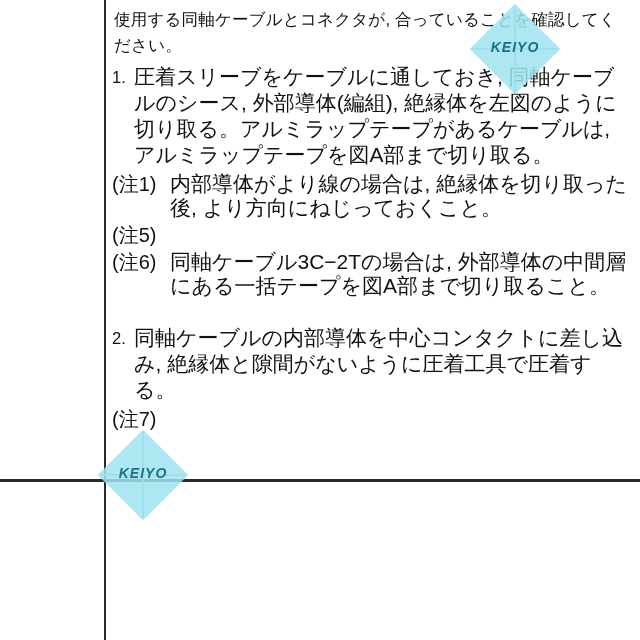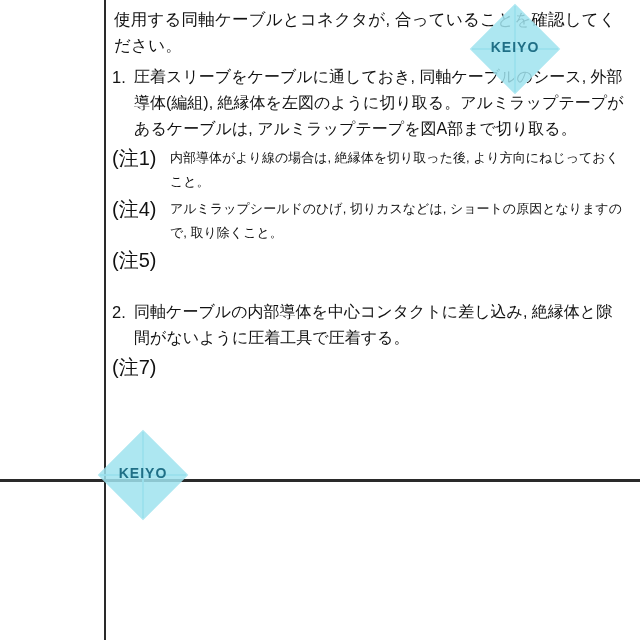--- a/index.html
+++ b/index.html
@@ -54,39 +54,39 @@
     margin: 6px 0 4px 0;
   }
   .num-item .num {
     flex: 0 0 auto;
     width: 22px;
     font-size: 16.5px;
     line-height: 26px;
   }
   .num-item .body {
     flex: 1 1 auto;
-    font-size: 16px;
+    font-size: 21px;
     line-height: 26px;
   }
   .note {
     display: flex;
     align-items: flex-start;
     margin: 3px 0 3px 0;
     font-size: 15px;
     line-height: 24px;
   }
   .note .tag {
     flex: 0 0 auto;
     width: 58px;
     font-size: 20px;
     line-height: 24px;
   }
   .note .body {
     flex: 1 1 auto;
-    font-size: 13px;
+    font-size: 21px;
     line-height: 24px;
   }
   
   .page-sep {
     position: absolute;
     left: 0;
     top: 479px;
     width: 640px;
     height: 3px;
     background: #2a2a2a;
@@ -119,20 +119,21 @@
     position: absolute;
     left: 0;
     top: 33px;
     width: 86px;
     text-align: center;
     font-size: 14px;
     font-weight: bold;
     letter-spacing: 1px;
     color: #1f6f86;
     font-family: "Liberation Sans", sans-serif;
+    font-style: italic;
   }
   .wm-line {
     position: absolute;
     background: #7fd3e2;
     opacity: .9;
   }
   .wm-l1 { left: 0; top: 42px; width: 86px; height: 2px; }
   .wm-l2 { left: 42px; top: 0; width: 2px; height: 86px; }
 </style>
 </head>
@@ -151,29 +152,29 @@
       <div class="body">圧着スリーブをケーブルに通しておき, 同軸ケーブルのシース, 外部導体(編組), 絶縁体を左図のように切り取る。アルミラップテープがあるケーブルは, アルミラップテープを図A部まで切り取る。</div>
     </div>
 
     <div class="note">
       <div class="tag">(注1)</div>
       <div class="body">内部導体がより線の場合は, 絶縁体を切り取った後, より方向にねじっておくこと。</div>
     </div>
 
 
 
-    <div class="note">
-      <div class="tag">(注4)</div>
-      <div class="body">アルミラップシールドのひげ, 切りカスなどは, ショートの原因となりますので, 取り除くこと。</div>
-    </div>
 
     <div class="note">
       <div class="tag">(注5)</div>
     </div>
 
+    <div class="note">
+      <div class="tag">(注6)</div>
+      <div class="body">同軸ケーブル3C−2Tの場合は, 外部導体の中間層にある一括テープを図A部まで切り取ること。</div>
+    </div>
 
     <div style="height:18px"></div>
 
     <div class="num-item">
       <div class="num">2.</div>
       <div class="body">同軸ケーブルの内部導体を中心コンタクトに差し込み, 絶縁体と隙間がないように圧着工具で圧着する。</div>
     </div>
 
     <div class="note">
       <div class="tag">(注7)</div>

